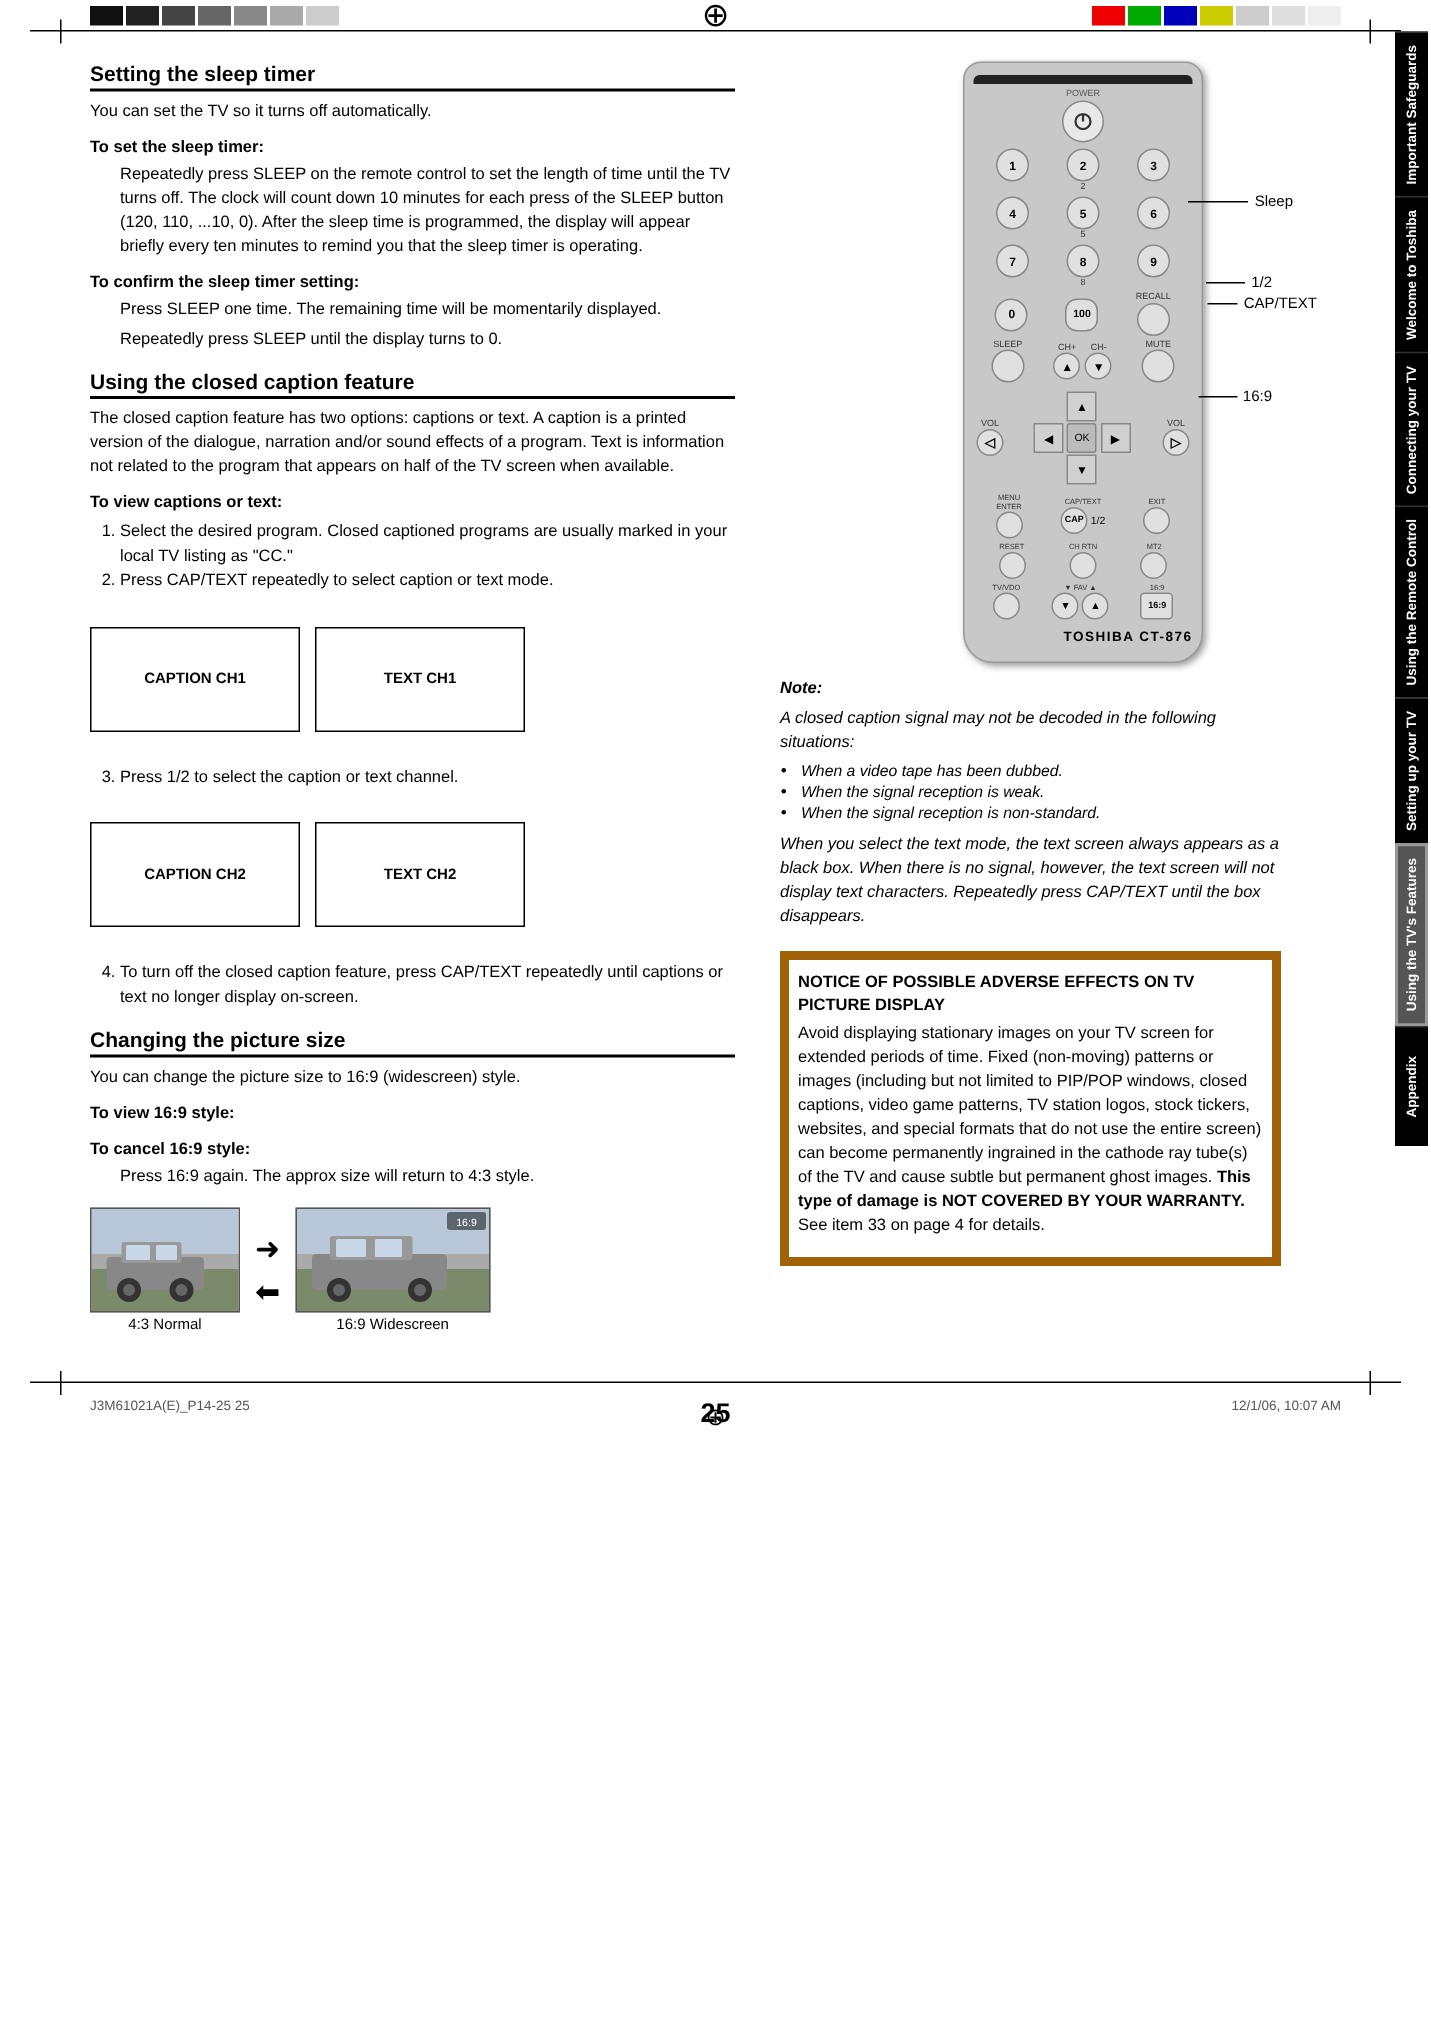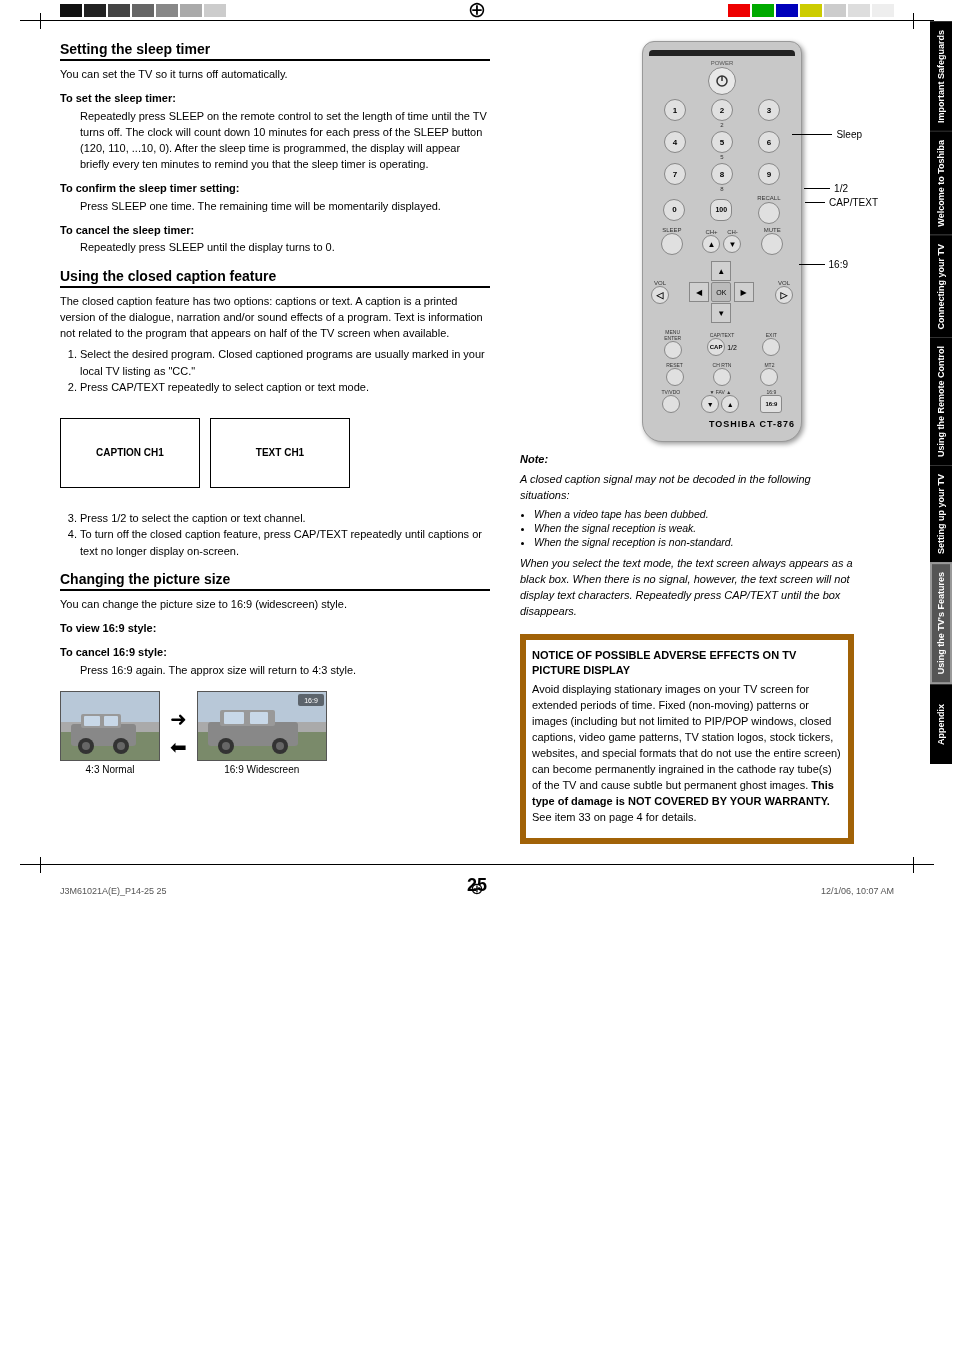--- a/index.html
+++ b/index.html
@@ -241,21 +241,21 @@
       font-weight: bold;
       font-size: 11px;
       text-transform: uppercase;
       margin-bottom: 4px;
     }
 
     
     .page-footer {
       display: flex;
       justify-content: center;
-      align-items: flex-end;
+      align-items: flex-start;
       padding: 10px 60px;
       position: relative;
     }
     .page-number {
       font-size: 18px;
       font-weight: bold;
     }
     .footer-text-left {
       position: absolute;
       left: 60px;
@@ -328,45 +328,53 @@
 
   <div class="left-col">
 
     <div>
       <div class="section-title">Setting the sleep timer</div>
       <p>You can set the TV so it turns off automatically.</p>
       <p class="sub-title">To set the sleep timer:</p>
       <p class="indent">Repeatedly press SLEEP on the remote control to set the length of time until the TV turns off. The clock will count down 10 minutes for each press of the SLEEP button (120, 110, ...10, 0). After the sleep time is programmed, the display will appear briefly every ten minutes to remind you that the sleep timer is operating.</p>
       <p class="sub-title">To confirm the sleep timer setting:</p>
       <p class="indent">Press SLEEP one time. The remaining time will be momentarily displayed.</p>
-      <p class="sub-title">To cancel the sleep timer:</p>
       <p class="indent">Repeatedly press SLEEP until the display turns to 0.</p>
     </div>
 
     <div class="section-sep">
       <div class="section-title">Using the closed caption feature</div>
       <p>The closed caption feature has two options: captions or text. A caption is a printed version of the dialogue, narration and/or sound effects of a program. Text is information not related to the program that appears on half of the TV screen when available.</p>
+      <p class="sub-title">To view captions or text:</p>
       <ol>
         <li>Select the desired program. Closed captioned programs are usually marked in your local TV listing as "CC."</li>
         <li>Press CAP/TEXT repeatedly to select caption or text mode.</li>
       </ol>
 
       <div class="caption-row">
         <div class="caption-box">
           <span>CAPTION CH1</span>
         </div>
         <div class="caption-box">
           <span>TEXT CH1</span>
         </div>
       </div>
 
       <ol start="3">
         <li>Press 1/2 to select the caption or text channel.</li>
       </ol>
 
+      <div class="caption-row">
+        <div class="caption-box">
+          <span>CAPTION CH2</span>
+        </div>
+        <div class="caption-box">
+          <span>TEXT CH2</span>
+        </div>
+      </div>
 
       <ol start="4">
         <li>To turn off the closed caption feature, press CAP/TEXT repeatedly until captions or text no longer display on-screen.</li>
       </ol>
     </div>
 
     <div class="section-sep">
       <div class="section-title">Changing the picture size</div>
       <p>You can change the picture size to 16:9 (widescreen) style.</p>
       <p class="sub-title">To view 16:9 style:</p>

